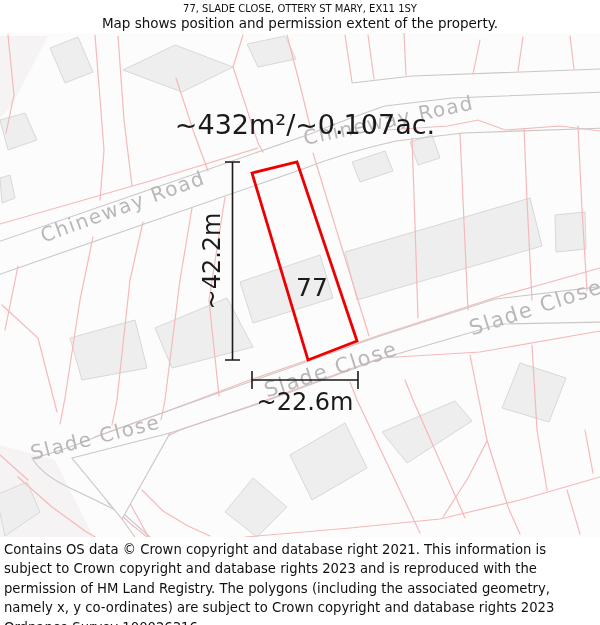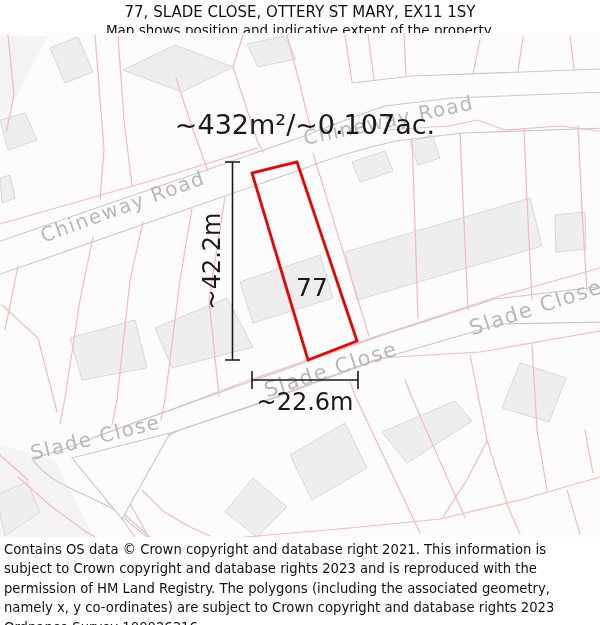--- a/index.html
+++ b/index.html
@@ -1,38 +1,38 @@
 <!DOCTYPE html>
 <html style="--plot-outline: #ee0000; --parcel-line: #f5b9b9; --road-line: #c9c7c7; --road-label: #b9b7b7; --building-fill: #efeeee; --building-stroke: #d9d7d7; --dim-color: #1a1a1a;"><head>
 <meta charset="utf-8">
 <style>
   html,body{margin:0;padding:0;}
   body{width:600px;height:625px;background:#ffffff;font-family:"DejaVu Sans",sans-serif;position:relative;overflow:hidden;}
   .header{position:absolute;top:0;left:0;width:600px;height:33px;text-align:center;background:#fff;}
-  .header .title{font-size:15px;color:#111;margin-top:3px;}
+  .header .title{font-size:10px;color:#111;margin-top:3px;}
   .header .subtitle{font-size:13.5px;color:#111;margin-top:1px;}
   .map-wrap{position:absolute;top:33px;left:0;width:600px;height:504px;background:#fdfcfc;}
   svg{display:block;}
   .tint{fill:#f5f3f3;stroke:none;}
   .building{fill:var(--building-fill);stroke:var(--building-stroke);stroke-width:1;}
   .pink{fill:none;stroke:var(--parcel-line);stroke-width:1.2;stroke-linecap:round;}
   .roadline{fill:none;stroke:var(--road-line);stroke-width:1.1;stroke-linecap:round;}
   .island{fill:#fdfcfc;stroke:var(--road-line);stroke-width:1.1;}
   .plot{fill:none;stroke:var(--plot-outline);stroke-width:2.8;stroke-linejoin:miter;}
   .dim{stroke:var(--dim-color);stroke-width:1.6;fill:none;}
   text.meas{fill:var(--dim-color);font-family:"DejaVu Sans",sans-serif;}
   text.roadtext{fill:var(--road-label);font-family:"DejaVu Sans",sans-serif;letter-spacing:1.5px;}
   .footer{position:absolute;top:538px;left:0;width:592px;padding:2px 2px 0 4px;font-size:13.2px;line-height:19.4px;color:#111;}
 </style>
 </head>
 <body>
 
 <div class="header">
   <div class="title">77, SLADE CLOSE, OTTERY ST MARY, EX11 1SY</div>
-  <div class="subtitle">Map shows position and indicative extent of the property.</div>
+  <div class="subtitle">Map shows position and permission extent of the property.</div>
 </div>
 
 <div class="map-wrap">
 <svg width="600" height="504" viewBox="0 33 600 504">
 
   <polygon class="tint" points="0,36 48,36 12,105 0,118"></polygon>
   <polygon class="tint" points="0,445 55,460 95,540 0,540"></polygon>
 
   <g>
     <polygon class="building" points="50,48 78,37 93,72 65,83"></polygon>

